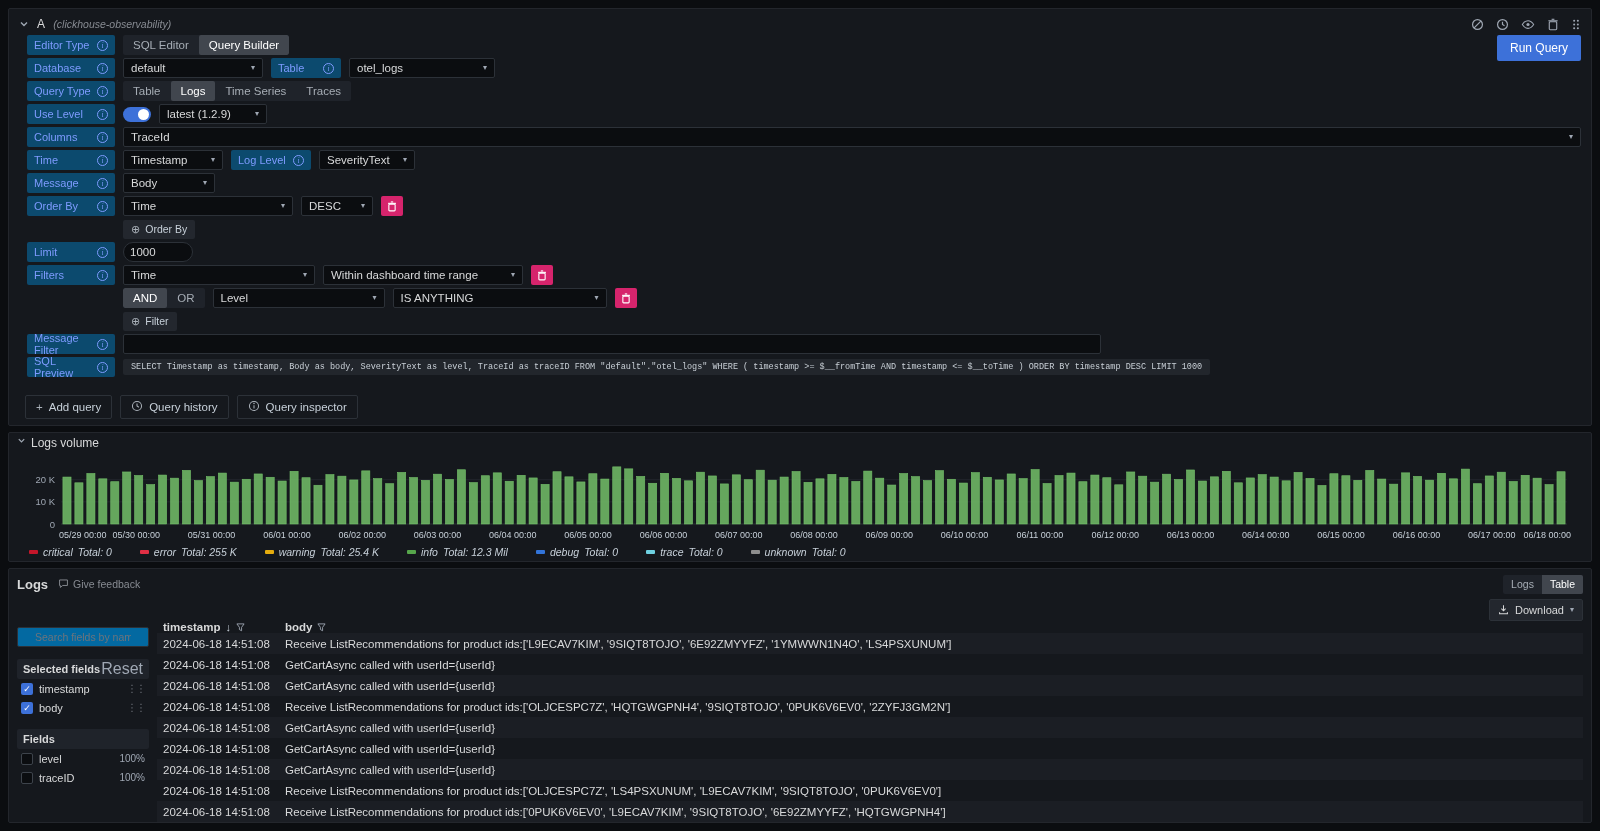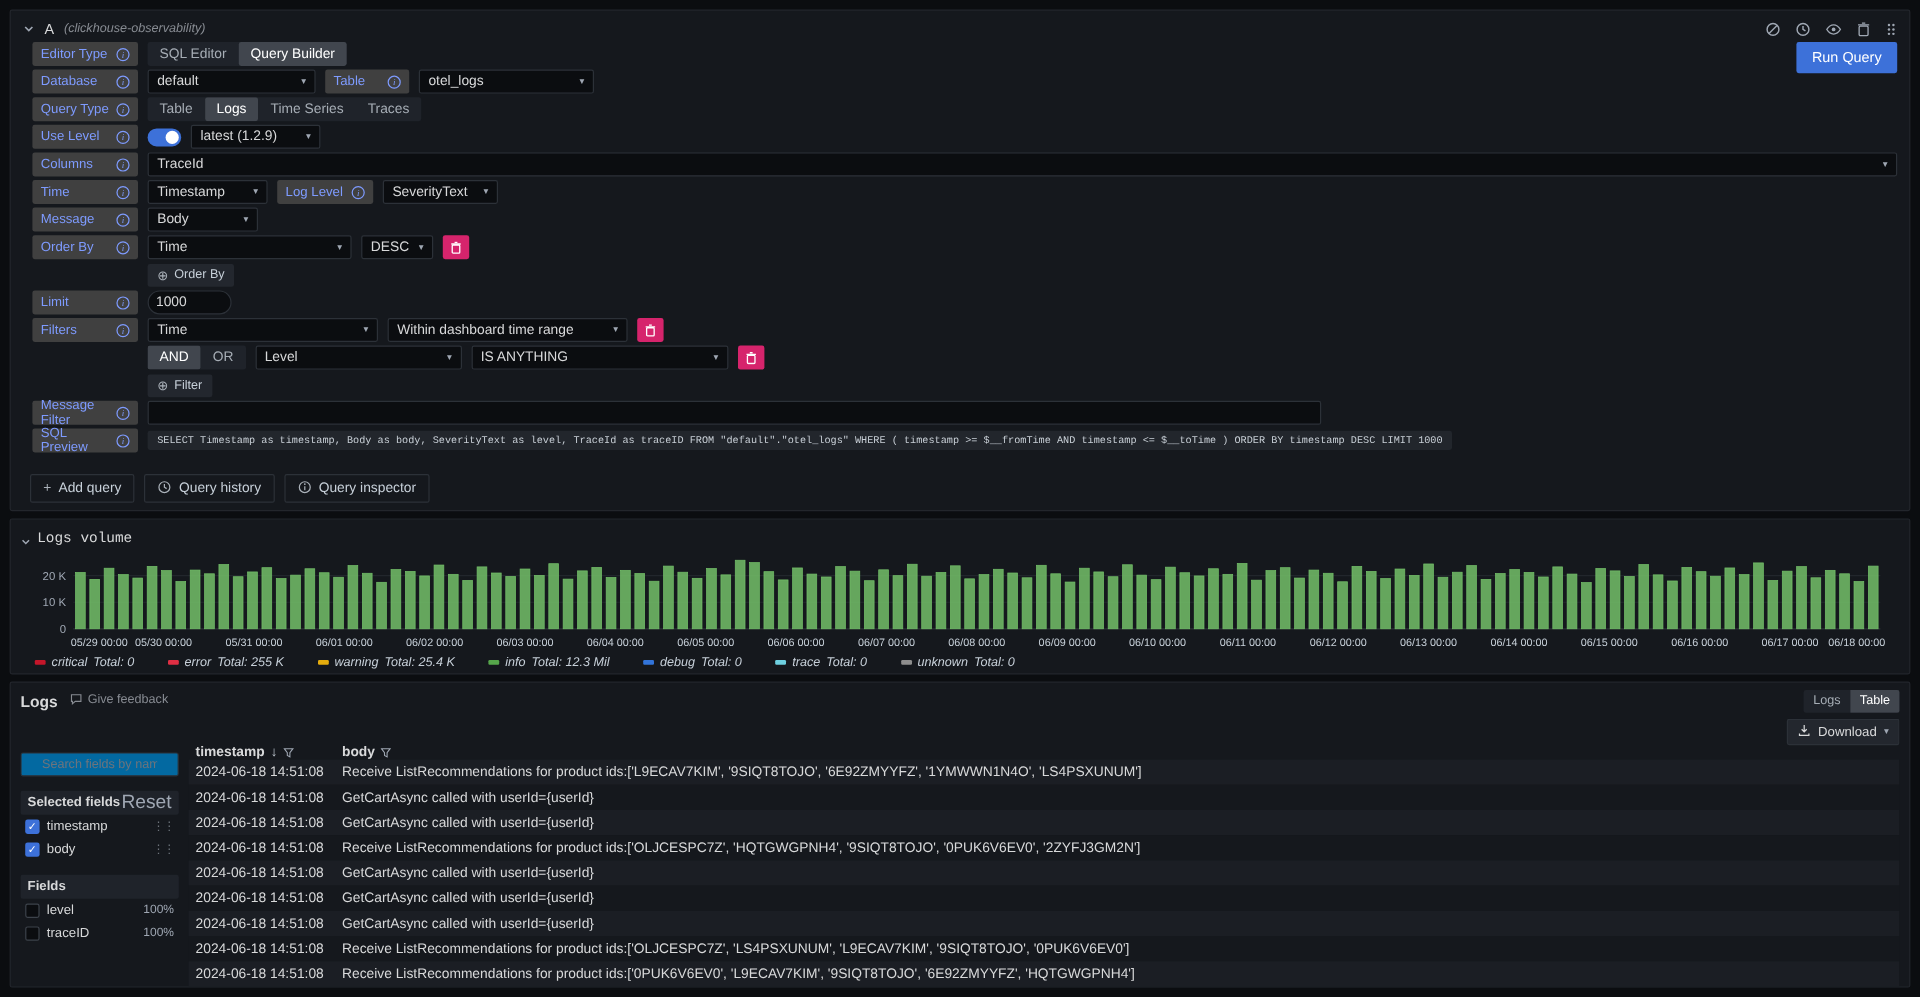--- a/index.html
+++ b/index.html
@@ -19,21 +19,21 @@
   .chev { color:#9fa7b3; display:flex; align-items:center; cursor:pointer; }
   .refid { color:#d8d9da; font-size:12px; letter-spacing:.3px; }
   .ds { color:#878b92; font-style:italic; font-size:10.5px; }
   .hdr-icons { margin-left:auto; display:flex; gap:12px; align-items:center; color:#9fa7b3; }
   .hdr-icons svg { display:block; }
 
   .qrow { display:flex; align-items:center; gap:8px; margin:0 0 3px 8px; height:20px; }
   .qrow.indent { margin-left:104px; }
 
   .lbl {
-    width:88px; flex:none; height:20px; background:#404040; border-radius:2px;
+    width:88px; flex:none; height:20px; background:#0c4a6e; border-radius:2px;
     display:flex; align-items:center; justify-content:space-between;
     padding:0 7px; color:#7e9bff; font-size:11px; font-weight:500;
   }
   .lbl.sm { width:70px; }
   .lbl.md { width:80px; }
   .info {
     width:11px; height:11px; border:1px solid currentColor; border-radius:50%;
     font-size:7.5px; display:flex; align-items:center; justify-content:center;
     font-family:"Liberation Serif", serif; font-style:italic; flex:none; cursor:pointer;
   }
@@ -81,21 +81,21 @@
   .qp-footer { display:flex; gap:8px; margin:18px 0 0 6px; }
   .ftr-btn {
     height:24px; background:transparent; border:1px solid #2c3138; border-radius:2px;
     color:#c7d0d9; font-size:11.5px; display:flex; align-items:center; gap:6px; padding:0 10px; cursor:pointer;
     font-family:"Liberation Sans", sans-serif;
   }
   .ftr-btn svg, .ftr-btn .glyph { color:#aab1b9; }
 
   
   .volume-panel { height:130px; padding:3px 8px 0 8px; flex:none; }
-  .vp-header { display:flex; align-items:flex-end; gap:5px; height:20px; font-size:12px; color:#d8d9da;font-family:Liberation Mono, monospace; }
+  .vp-header { display:flex; align-items:flex-start; gap:5px; height:20px; font-size:12px; color:#d8d9da; }
   #volume-chart { width:1566px; height:94px; display:block; }
   .vol-legend { display:flex; gap:28px; align-items:center; padding-left:12px; margin-top:-4px;font-style:italic; }
   .lg-item { display:flex; align-items:center; gap:5px; font-size:10.5px; color:#c7d0d9; cursor:pointer; }
   .lg-item .sw { width:9px; height:4px; border-radius:1px; display:inline-block; }
   .lg-total { color:#c7d0d9; }
 
   
   .logs-panel { flex:1; padding:4px 8px 0 8px; overflow:hidden; display:flex; flex-direction:column; }
   .lp-header { display:flex; align-items:center; gap:10px; height:22px; }
   .lp-title { font-size:13px; font-weight:700; color:#d8d9da; }
@@ -289,21 +289,21 @@
 
     <div class="qrow">
       <div class="lbl">
         <span>Order By</span>
           <span class="info">i</span>
       </div>
       <div class="dd" style="width:170px">
         <span>Time</span>
           <span class="caret">▾</span>
       </div>
-      <div class="dd" style="width:60px">
+      <div class="dd" style="width:72px">
         <span>DESC</span>
           <span class="caret">▾</span>
       </div>
       <button class="trash-btn">
         <svg width="10" height="11" viewBox="0 0 12 14">
             <rect x="2" y="4" width="8" height="8.6" rx="1" stroke="currentColor" fill="none" stroke-width="1.4"></rect>
             <line x1="1" y1="3" x2="11" y2="3" stroke="currentColor" stroke-width="1.4"></line>
             <line x1="4.5" y1="1.2" x2="7.5" y2="1.2" stroke="currentColor" stroke-width="1.4"></line>
           </svg>
       </button>

